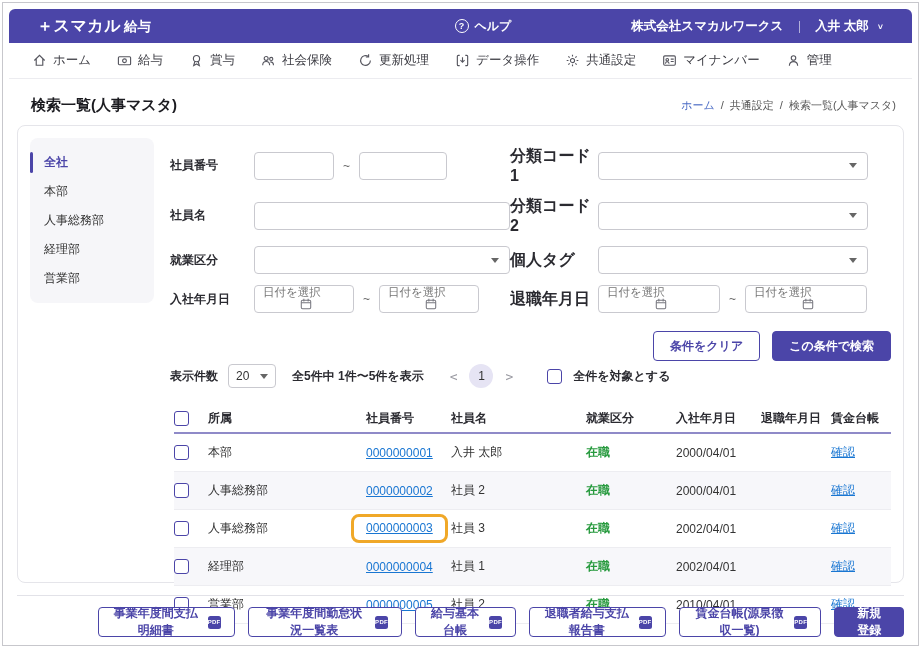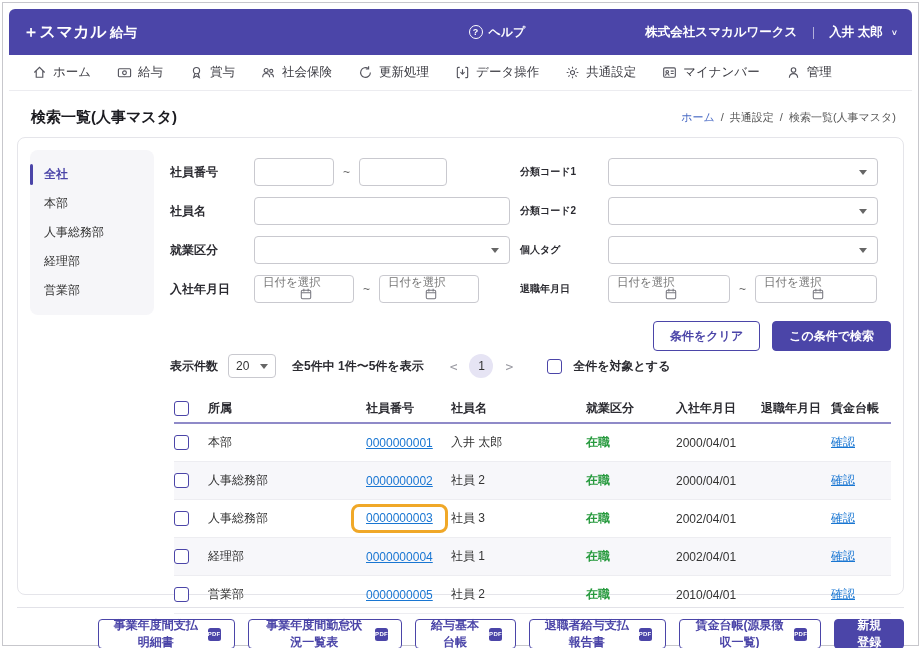--- a/index.html
+++ b/index.html
@@ -4,21 +4,21 @@
 <style>
   * { margin:0; padding:0; box-sizing:border-box; }
   body {
     width:921px; height:648px; position:relative; background:#fff;
     font-family:"Liberation Sans","DejaVu Sans",sans-serif; color:#333;
     overflow:hidden;
   }
   .frame { position:absolute; inset:2px; border:1px solid #C7C7CC; background:#fff; padding:6px 6px 0 6px; }
 
   
-  .topbar { height:46px; background:#4B45A8; border-radius:6px 6px 0 0; display:flex; align-items:center; padding:0 14px; color:#fff; }
+  .topbar { height:34px; background:#4B45A8; border-radius:6px 6px 0 0; display:flex; align-items:center; padding:0 28px; color:#fff; }
   .logo { display:flex; align-items:baseline; cursor:pointer; }
   .logo-main { font-weight:bold; font-size:16px; letter-spacing:.5px; }
   .logo-sub  { font-size:13.5px; font-weight:bold; margin-left:3px; }
   .topbar-right { margin-left:auto; display:flex; align-items:center; font-size:12px; }
   .help { display:flex; align-items:center; gap:6px; cursor:pointer; }
   .help-circle { width:14px; height:14px; border:1.3px solid #fff; border-radius:50%; font-size:9px; font-weight:bold; display:flex; align-items:center; justify-content:center; }
   .help-label { font-weight:bold; }
   .company { font-weight:bold; font-size:12.5px; margin-left:120px; }
   .tb-sep { opacity:.75; margin:0 10px; font-weight:normal; }
   .user { font-weight:bold; font-size:12.5px; }
@@ -42,21 +42,21 @@
   .side-item { font-size:12px; color:#333; padding:6px 14px; position:relative; cursor:pointer; }
   .side-item.active { color:#4B45A8; font-weight:bold; }
   .side-item.active::before { content:""; position:absolute; left:0; top:4px; bottom:4px; width:3px; background:#4B45A8; border-radius:2px; }
 
   .main { flex:1; margin-left:16px; padding-top:8px; }
 
   
   .f-row { display:flex; align-items:center; margin-bottom:11px; }
   .f-left { width:340px; display:flex; align-items:center; flex:0 0 auto; }
   .f-label { width:84px; flex:0 0 auto; font-size:12px; font-weight:bold; color:#2A2A30; }
-  .f-rlabel { width:88px; flex:0 0 auto; margin-left:10px; font-size:10px; font-weight:bold; color:#2A2A30; }
+  .f-rlabel { width:88px; flex:0 0 auto; font-size:16px; font-weight:bold; color:#2A2A30; }
   .inp { height:28px; border:1px solid #C9C9CF; border-radius:4px; font-size:12px; padding:0 8px; background:#fff; outline:none; color:#333; }
   .inp::placeholder { color:#999; }
   .w-s1 { width:80px; } .w-s2 { width:88px; } .w-wide { width:256px; }
   .tilde { margin:0 9px; color:#666; font-size:12px; }
   .selectbox { height:28px; border:1px solid #C9C9CF; border-radius:4px; display:flex; align-items:center; padding:0 10px; background:#fff; cursor:pointer; }
   .sel-wide { width:256px; } .sel-r { width:270px; }
   .arrow { margin-left:auto; width:0; height:0; border-left:4px solid transparent; border-right:4px solid transparent; border-top:5px solid #666; }
   .datebox { height:28px; border:1px solid #C9C9CF; border-radius:4px; display:flex; align-items:center; padding:0 8px; background:#fff; cursor:pointer;flex-direction:column; }
   .d-l { width:100px; } .d-r { width:122px; }
   .datebox input { border:none; outline:none; width:100%; font-size:11.5px; padding:0; color:#333; background:transparent; }

